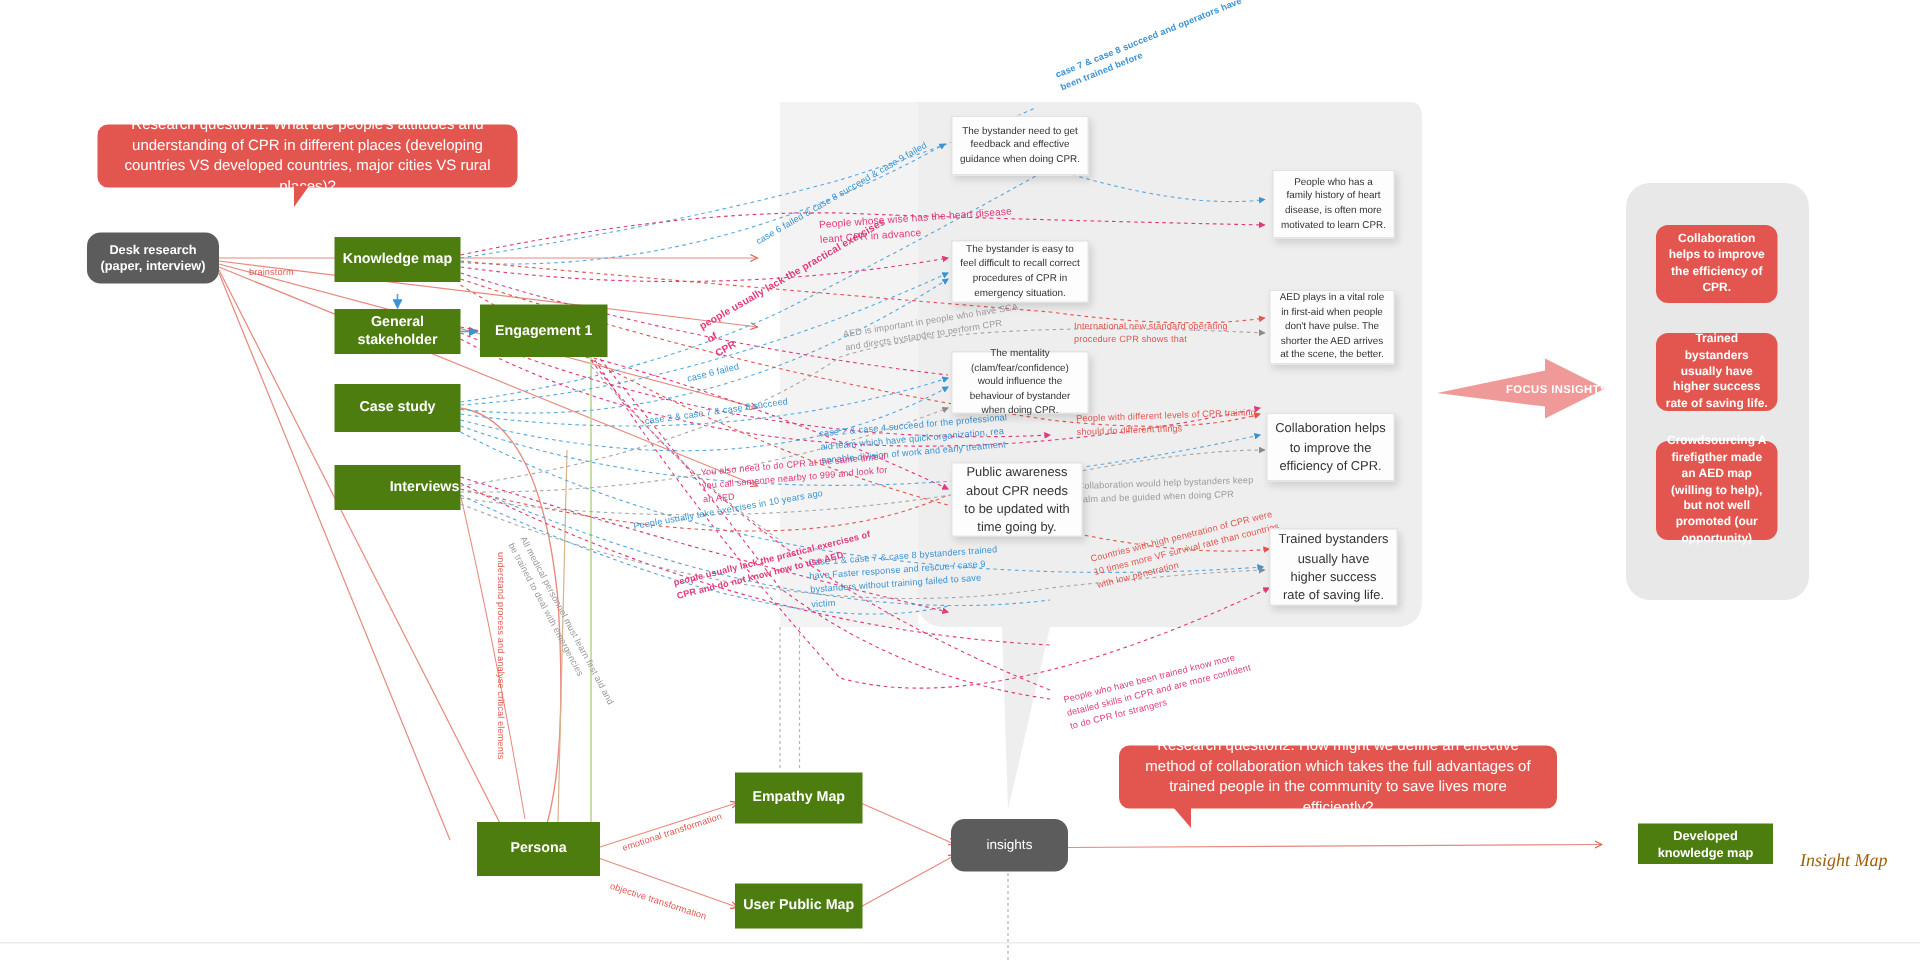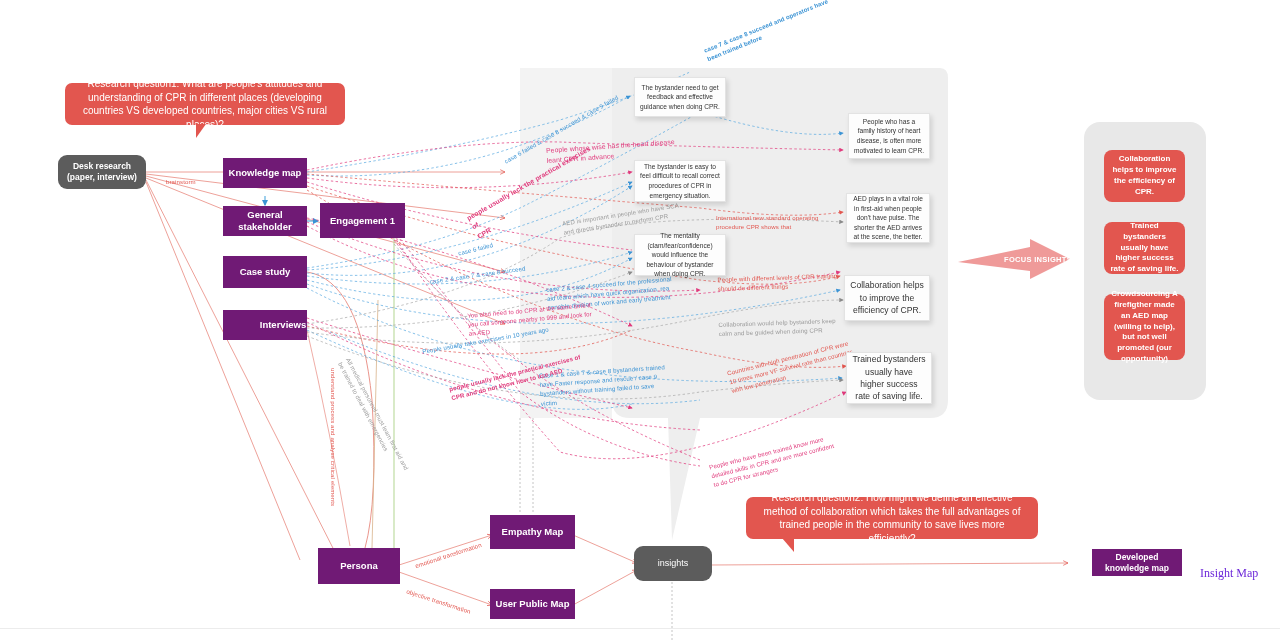--- a/index.html
+++ b/index.html
@@ -4,21 +4,21 @@
 <style>
   html,body{margin:0;padding:0;background:#ffffff;}
   body{width:1280px;height:640px;overflow:hidden;
        font-family:"Liberation Sans",sans-serif;color:#333;}
   #stage{position:relative;width:1280px;height:640px;background:#fff;}
 
   
   .abs{position:absolute;box-sizing:border-box;}
 
   
-  .pbox{background:#701a75;color:#fff;font-weight:bold;font-size:9.5px;
+  .pbox{background:#4d7c0f;color:#fff;font-weight:bold;font-size:9.5px;
         display:flex;align-items:center;justify-content:center;text-align:center;
         line-height:1.25;padding:2px 4px;}
   .pbox.small{font-size:8.5px;font-weight:bold;}
 
   
   .gbox{background:#5c5c5c;color:#fff;border-radius:9px;font-size:8.5px;
         font-weight:bold;display:flex;align-items:center;justify-content:center;
         text-align:center;line-height:1.3;padding:2px 4px;}
   .gbox.plain{font-weight:normal;font-size:9px;}
 
@@ -43,22 +43,22 @@
   
   .lbl{font-size:6.1px;line-height:1.5;white-space:pre-line;
        transform-origin:0 0;letter-spacing:.1px;}
   .lbl.blue{color:#3b93d4;}
   .lbl.pink{color:#e03a7c;}
   .lbl.red{color:#e2564f;}
   .lbl.gray{color:#9a9a9a;}
   .lbl.b{font-weight:bold;}
   .lbl.sz7{font-size:6.8px;}
 
-  .signature{font-family:"Liberation Serif",serif;
-             font-size:12px;color:#6d28d9;}
+  .signature{font-family:"Liberation Serif",serif;font-style:italic;
+             font-size:12px;color:#a16207;}
   svg.layer{position:absolute;left:0;top:0;width:1280px;height:640px;
             pointer-events:none;}
   .focus-label{position:absolute;color:#fff;font-size:7.5px;font-weight:bold;
                letter-spacing:.3px;}
 </style>
 </head>
 <body>
 
 <div id="stage">
 
@@ -339,20 +339,23 @@
   </div>
 
   <div class="abs note" style="left:634px;top:234px;width:92px;height:42px;">
     <span>The mentality (clam/fear/confidence) would influence the behaviour of bystander when doing CPR.</span>
   </div>
 
   <div class="abs note big" style="left:844px;top:275px;width:86px;height:46px;">
     <span>Collaboration helps to improve the efficiency of CPR.</span>
   </div>
 
+  <div class="abs note big" style="left:634px;top:308px;width:88px;height:50px;">
+    <span>Public awareness about CPR needs to be updated with time going by.</span>
+  </div>
 
   <div class="abs note big" style="left:846px;top:352px;width:86px;height:52px;">
     <span>Trained bystanders usually have higher success rate of saving life.</span>
   </div>
 
 
   <div class="focus-label" style="left:1004px;top:255px;">
     <span>FOCUS INSIGHTS</span>
   </div>
 

